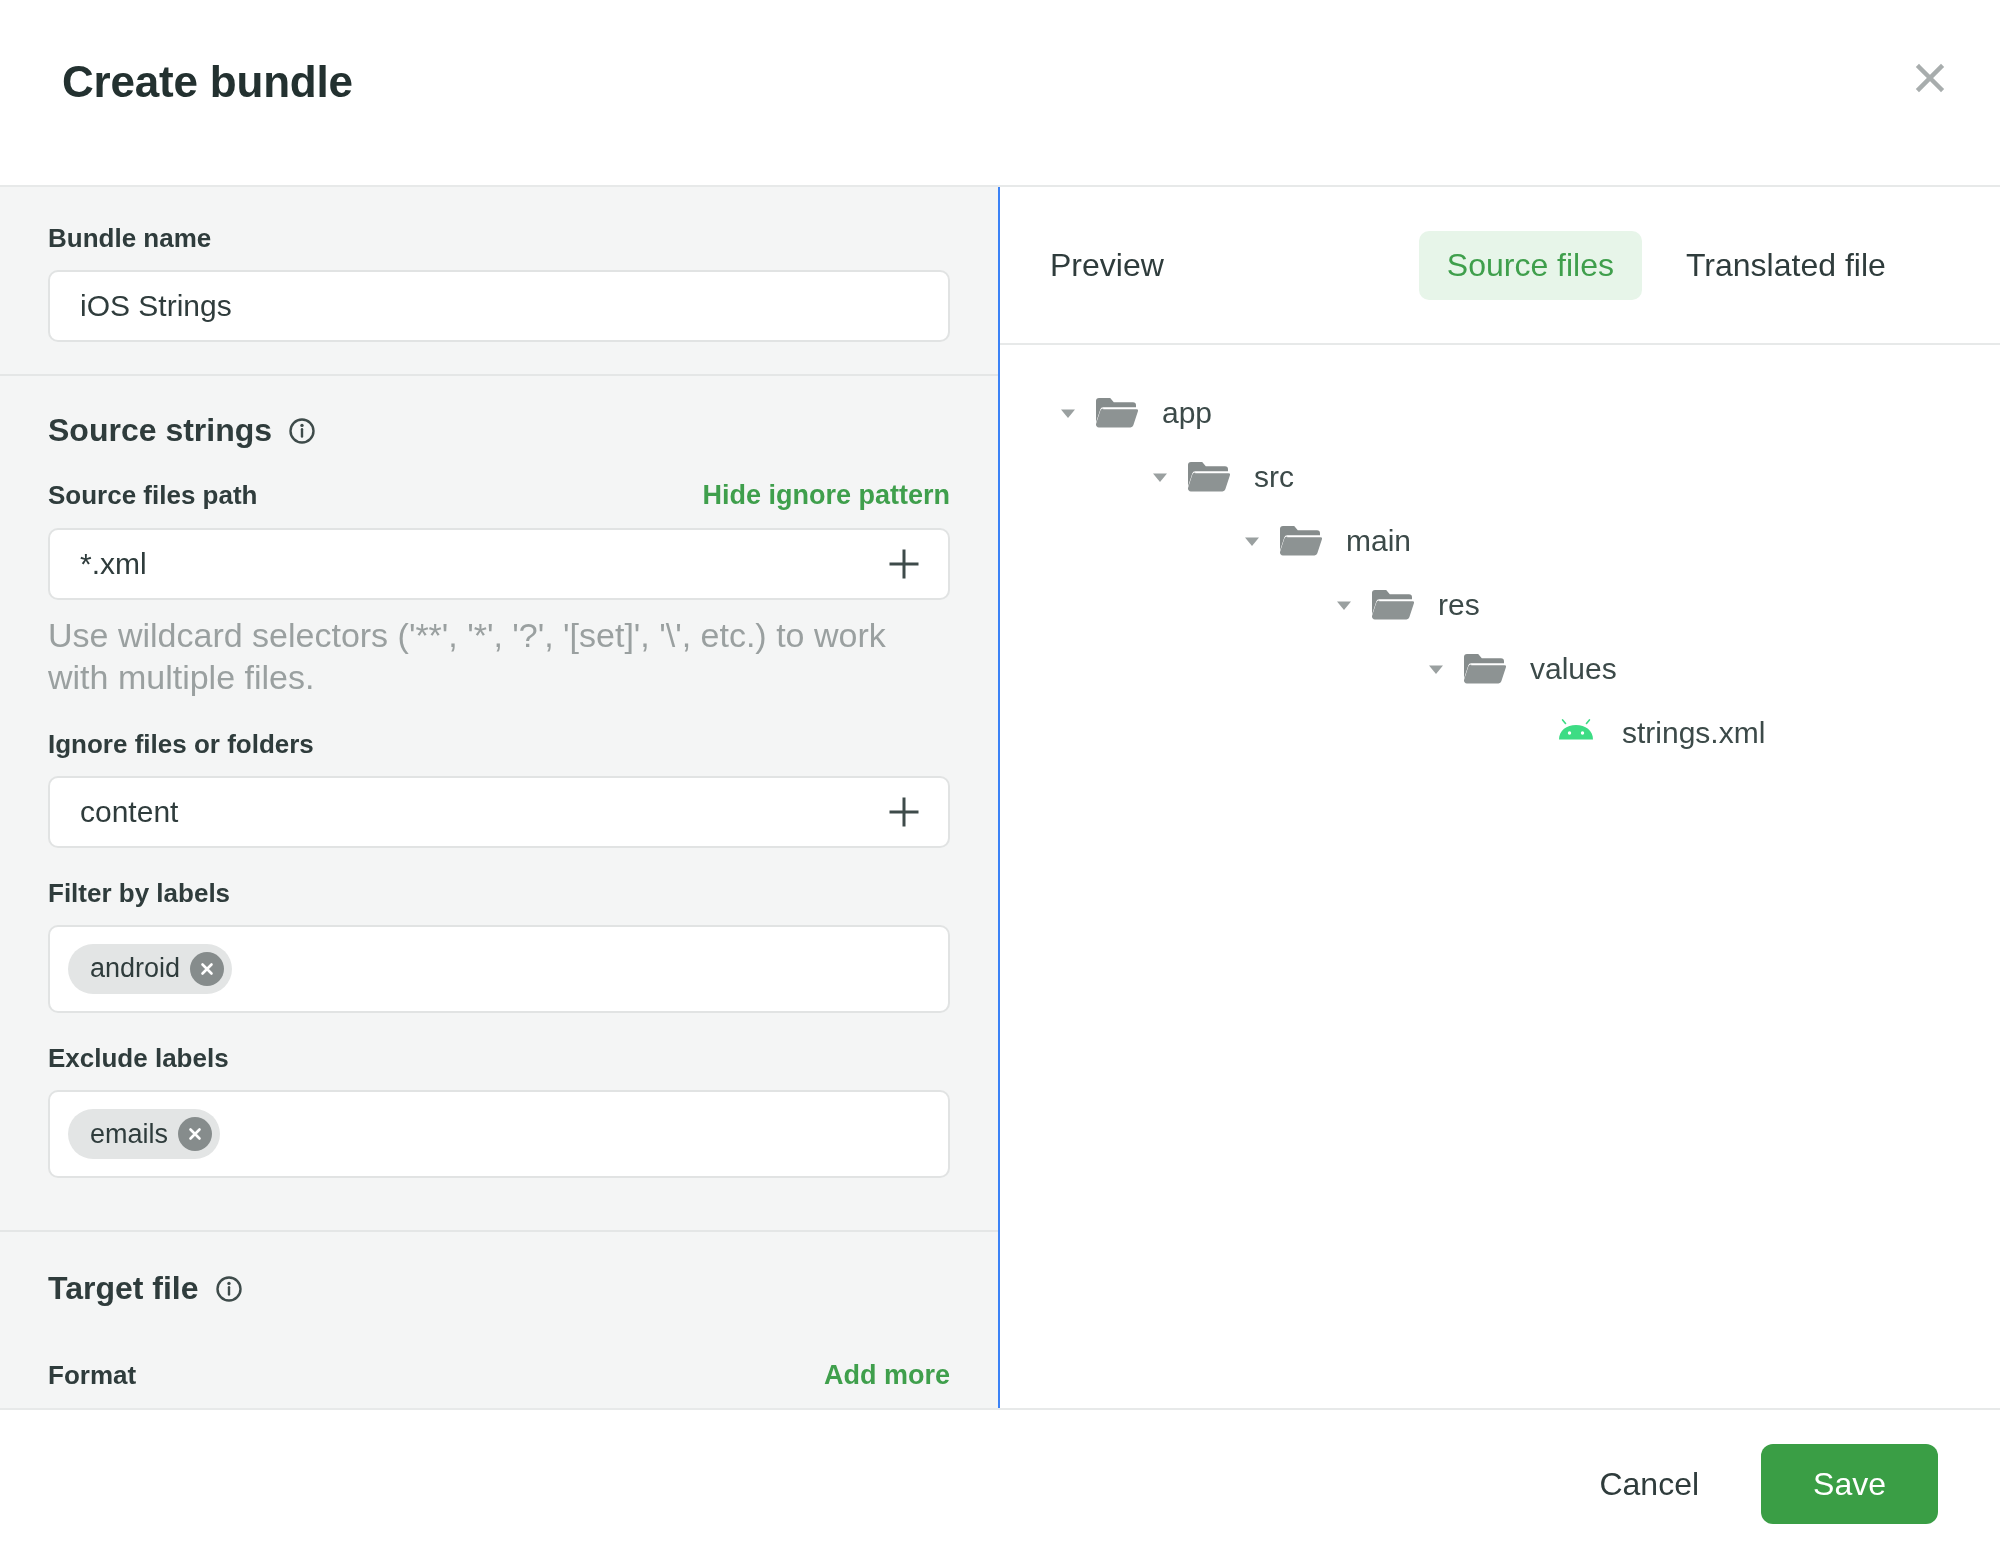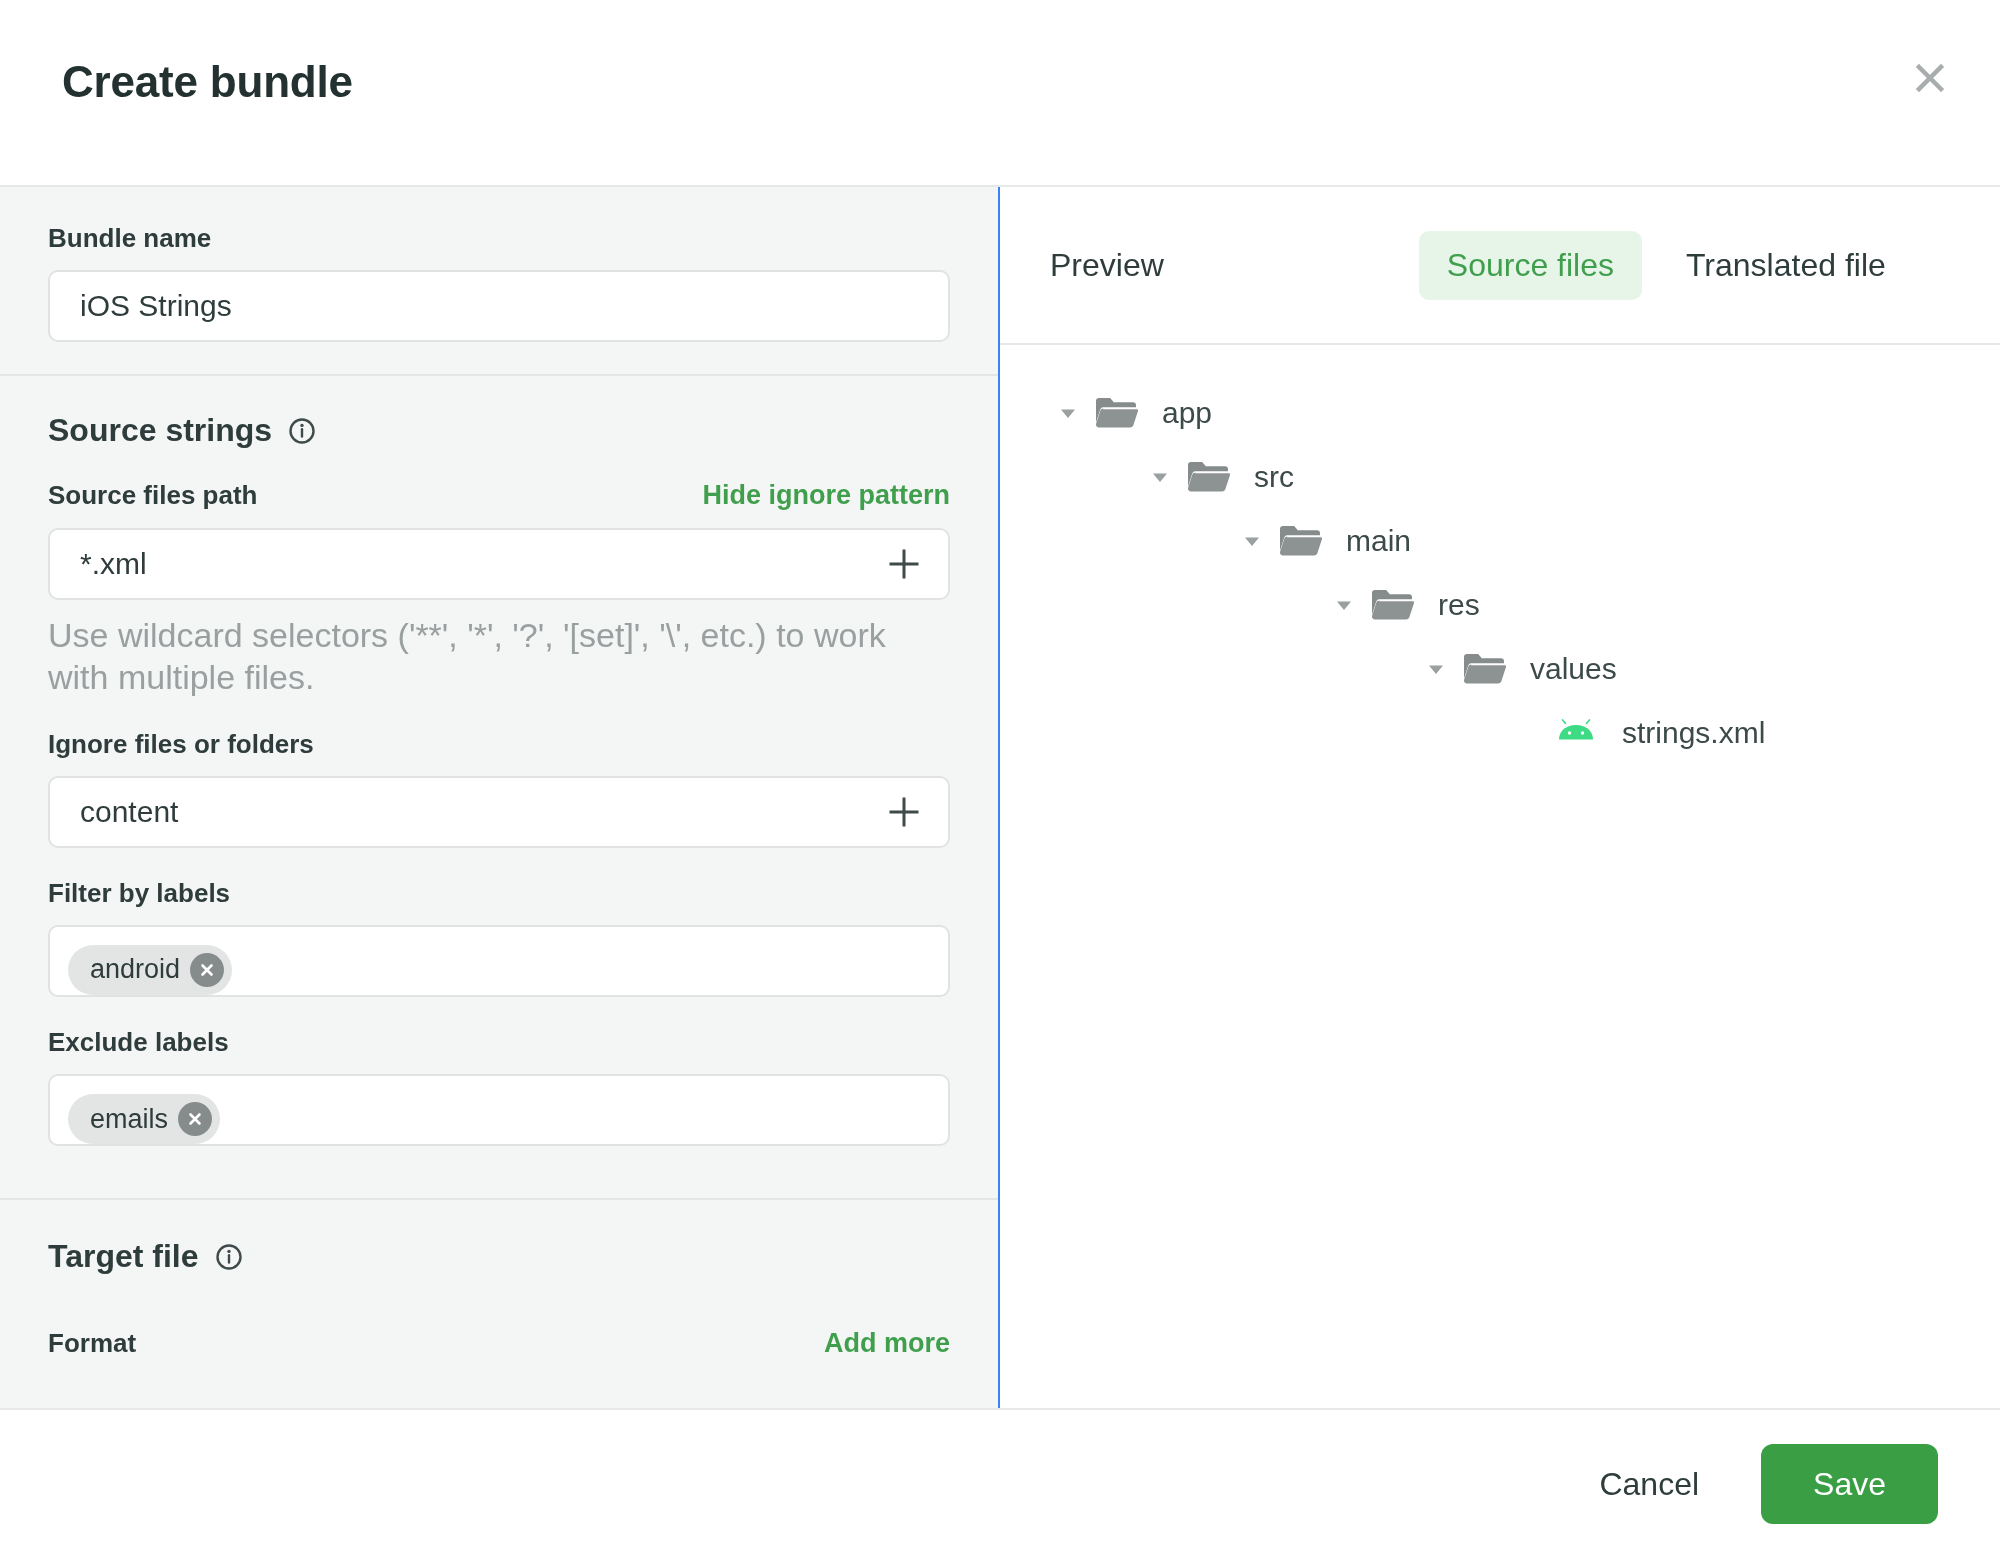--- a/index.html
+++ b/index.html
@@ -158,22 +158,22 @@
     font-weight: 700;
     line-height: 1.2;
   }
 
   .chip-input {
     background: #ffffff;
     border: 2px solid #e1e3e3;
     border-radius: 10px;
     min-height: 72px;
     display: flex;
-    align-items: flex-end;
-    padding: 0 18px;
+    align-items: flex-start;
+    padding: 17px 18px;
     box-sizing: border-box;
     gap: 12px;
   }
   .chip {
     background: #e3e5e5;
     border-radius: 26px;
     height: 50px;
     display: inline-flex;
     align-items: center;
     gap: 10px;

